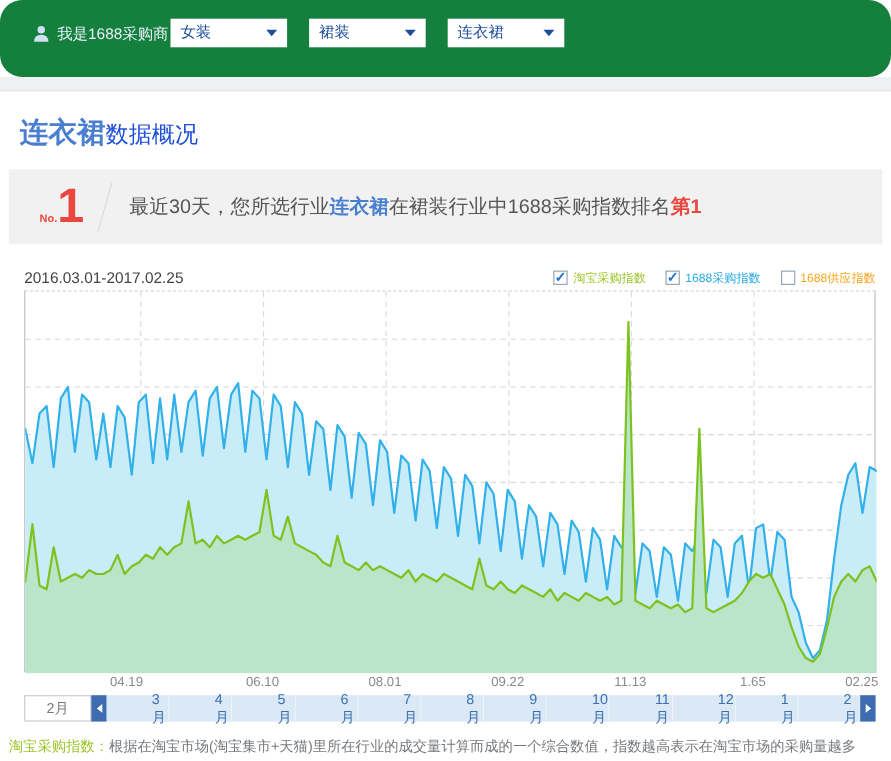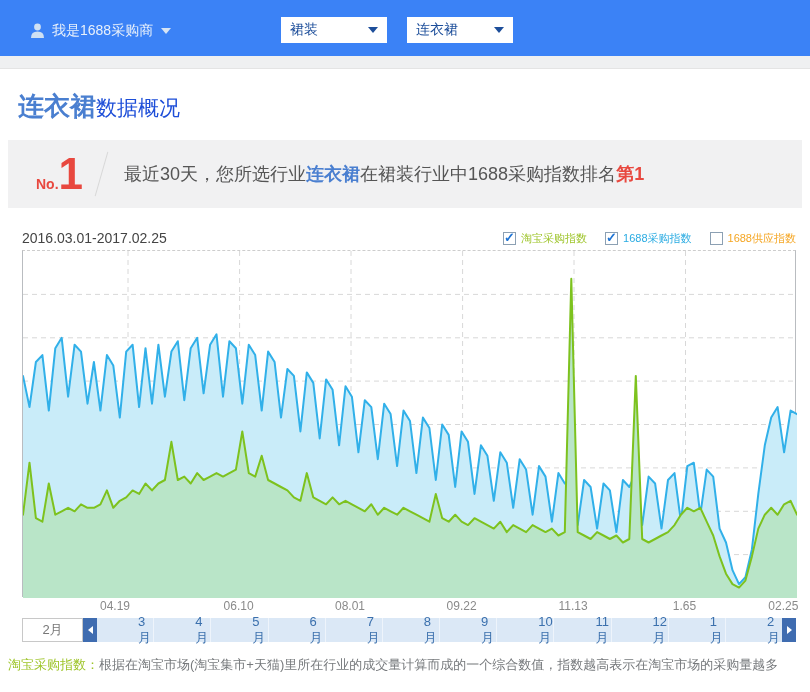--- a/index.html
+++ b/index.html
@@ -1,39 +1,39 @@
 <!DOCTYPE html>
 <html><head>
 <meta charset="utf-8">
 <style>
   * { margin:0; padding:0; box-sizing:border-box; }
   html,body { width:810px; background:#fff; font-family:"Liberation Sans", sans-serif; }
   body { height:692px; overflow:hidden; position:relative; }
 
   
-  .top-header { height:56px; background:#3b82f6; position:relative; }
+  .top-header { height:70px; background:#15803d; position:relative;border-radius:20px; }
   .user-area { position:absolute; left:30px; top:22px; display:flex; align-items:center; cursor:pointer; }
   .user-area .label { color:#e9f1fb; font-size:14px; margin:0 8px 0 7px; }
   .caret-down { width:0; height:0; border-left:5px solid transparent; border-right:5px solid transparent; border-top:6px solid #d7e4f4; }
   .dropdown { position:absolute; top:17px; height:26px; width:106px; background:#fff; display:flex; align-items:center; justify-content:space-between; padding:0 9px; cursor:pointer; }
   .dropdown .val { color:#1d4e9a; font-size:14px; }
   .dropdown .caret-down { border-top-color:#1d4e9a; }
   .dd1 { left:155px; } .dd2 { left:281px; } .dd3 { left:407px; }
 
   .sub-band { height:13px; background:#eff0f1; border-bottom:1px solid #e4e4e4; }
 
   
   .title-row { margin:20px 0 0 18px; }
   .title-hl { color:#4a7fd0; font-size:26px; font-weight:bold; }
   .title-rest { color:#1d4ed8; font-size:21px; font-weight:normal; }
 
   
   .rank-banner { margin:16px 8px 0 8px; height:68px; background:#f1f1f2; display:flex; align-items:center; }
   .no-wrap { display:flex; align-items:baseline; padding-left:28px; color:#e8483f; }
-  .no-small { font-size:14px; font-weight:bold; }
+  .no-small { font-size:10px; font-weight:bold; }
   .no-big { font-size:44px; font-weight:bold; line-height:1; }
   .rank-divider { width:1px; height:46px; background:#d8d8d8; transform:rotate(16deg); margin:0 22px 0 18px; }
   .rank-text { font-size:18px; color:#555; }
   .kw-blue { color:#4a7fd0; font-weight:bold; }
   .kw-red { color:#e8483f; font-weight:bold; }
 
   
   .chart-head { margin:22px 14px 0 22px; width:774px; display:flex; justify-content:space-between; align-items:flex-end; }
   .date-range { font-size:14px; color:#444; }
   .legend { display:flex; gap:18px; }
@@ -68,20 +68,24 @@
 </head>
 <body>
 
 <div class="top-header">
   <div class="user-area">
     <svg width="15" height="16" viewBox="0 0 15 16">
       <circle cx="7.5" cy="4" r="3.4" fill="#cfe0f3"></circle>
       <path d="M1 15 Q1 8.6 7.5 8.6 Q14 8.6 14 15 Z" fill="#cfe0f3"></path>
     </svg>
     <span class="label">我是1688采购商</span>
+    <span class="caret-down"></span>
+  </div>
+  <div class="dropdown dd1">
+    <span class="val">女装</span>
     <span class="caret-down"></span>
   </div>
   <div class="dropdown dd2">
     <span class="val">裙装</span>
     <span class="caret-down"></span>
   </div>
   <div class="dropdown dd3">
     <span class="val">连衣裙</span>
     <span class="caret-down"></span>
   </div>

